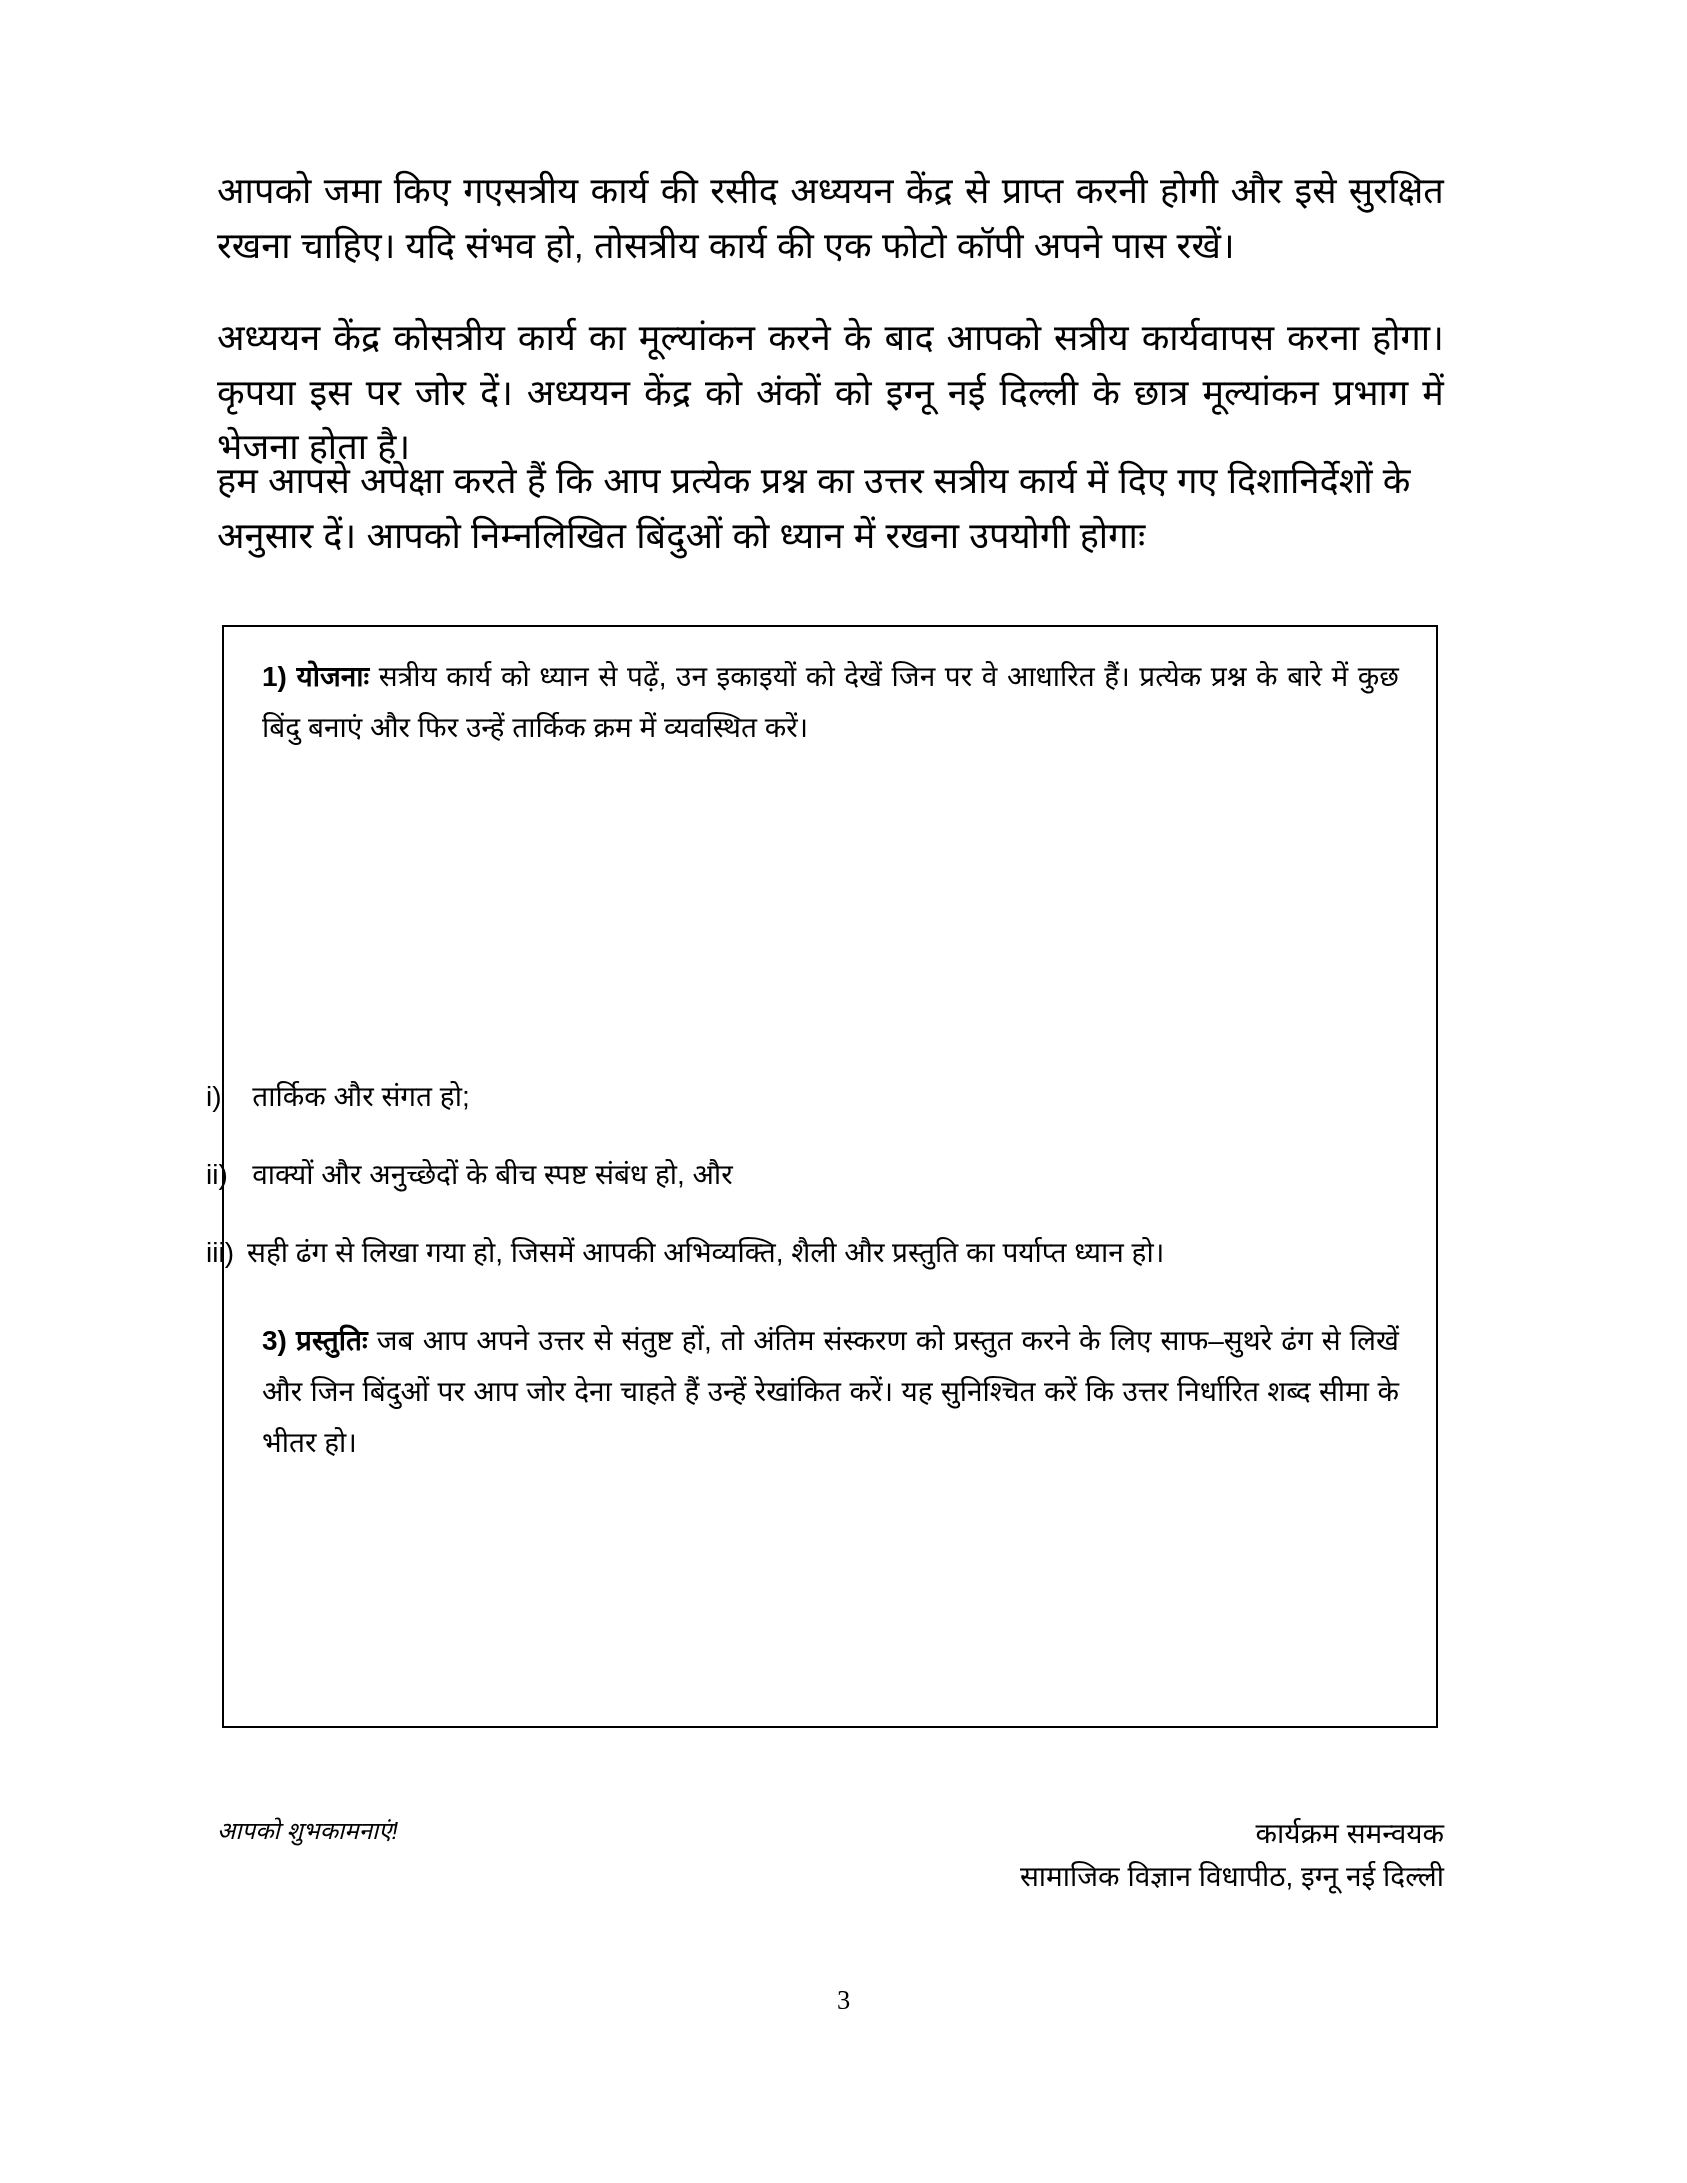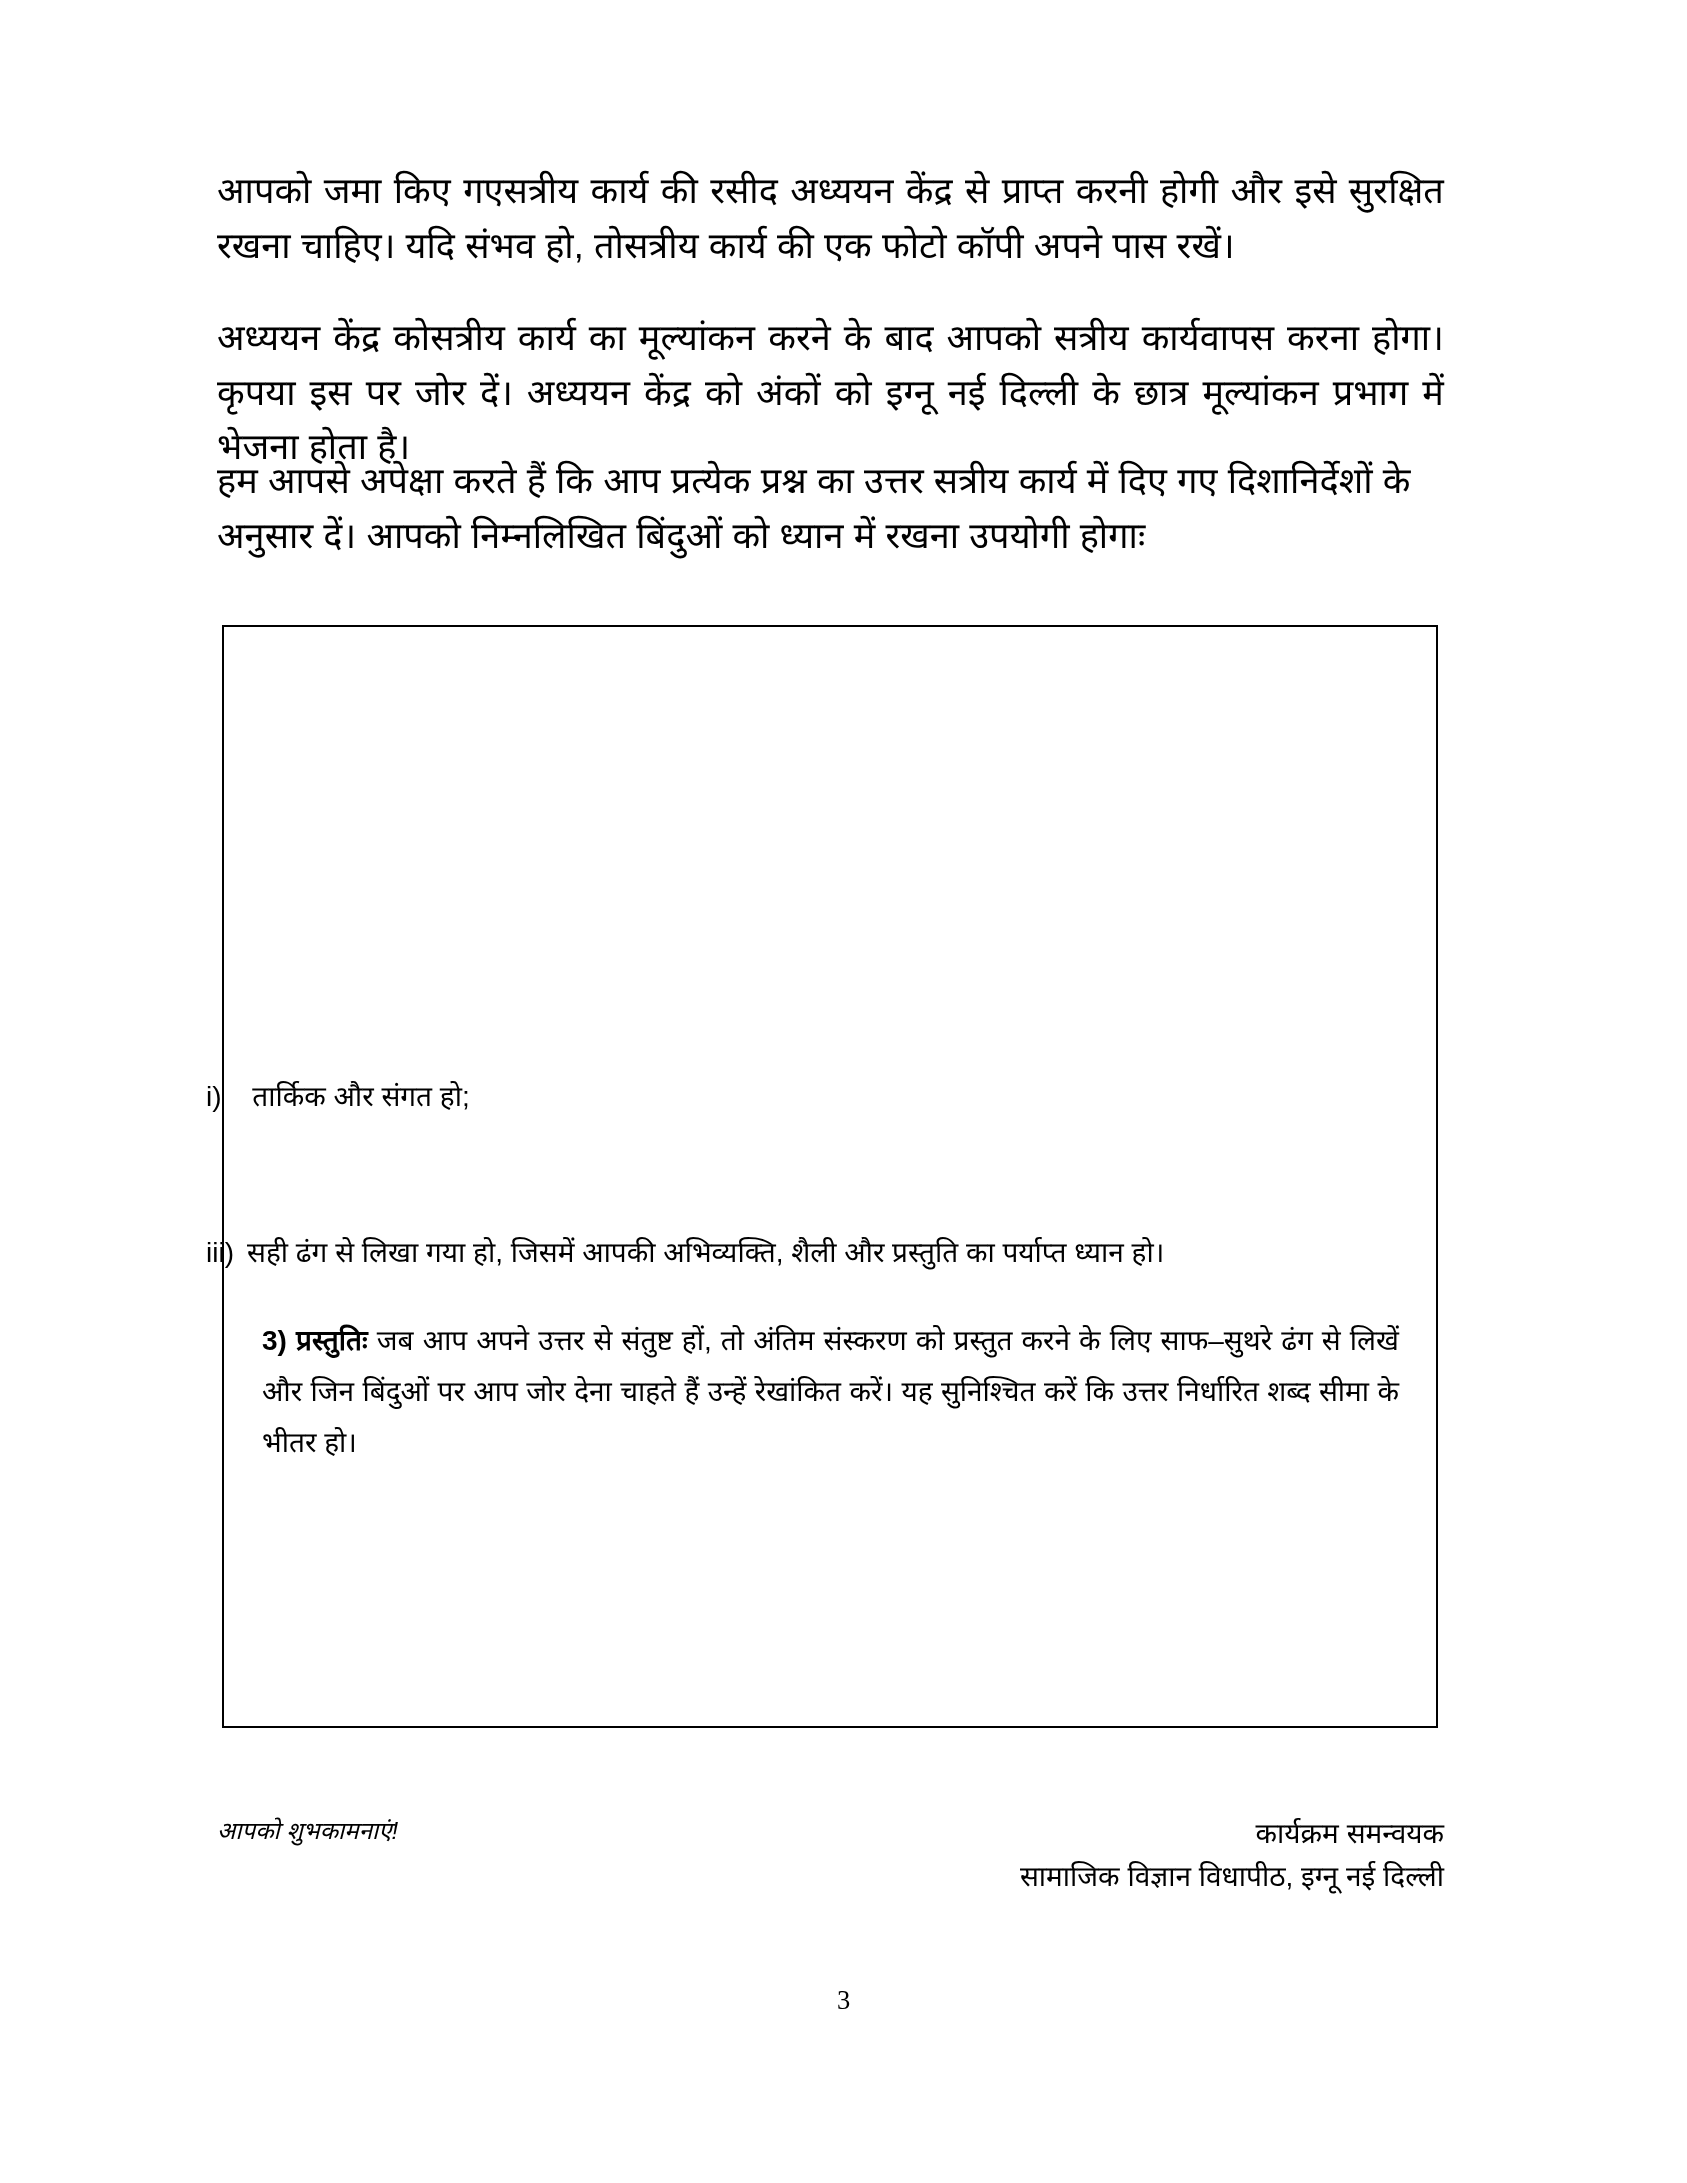--- a/index.html
+++ b/index.html
@@ -139,27 +139,34 @@
 
   <div class="intro-block" id="para-1">आपको जमा किए गएसत्रीय कार्य की रसीद अध्ययन केंद्र से प्राप्त करनी होगी और इसे सुरक्षित रखना चाहिए। यदि संभव हो, तोसत्रीय कार्य की एक फोटो कॉपी अपने पास रखें।</div>
 
   <div class="intro-block" id="para-3">हम आपसे अपेक्षा करते हैं कि आप प्रत्येक प्रश्न का उत्तर सत्रीय कार्य में दिए गए दिशानिर्देशों के अनुसार दें। आपको निम्नलिखित बिंदुओं को ध्यान में रखना उपयोगी होगाः</div>
 
   <div class="intro-block" id="para-2">अध्ययन केंद्र कोसत्रीय कार्य का मूल्यांकन करने के बाद आपको सत्रीय कार्यवापस करना होगा। कृपया इस पर जोर दें। अध्ययन केंद्र को अंकों को इग्नू नई दिल्ली के छात्र मूल्यांकन प्रभाग में भेजना होता है।</div>
 
   <div class="guidelines-box">
     <div class="box-inner">
 
+      <div class="num-item" id="item-1">
+        <span class="lead">1)</span><span>&nbsp;</span><span class="lead">योजनाः</span><span> सत्रीय कार्य को ध्यान से पढ़ें, उन इकाइयों को देखें जिन पर वे आधारित हैं। प्रत्येक प्रश्न के बारे में कुछ बिंदु बनाएं और फिर उन्हें तार्किक क्रम में व्यवस्थित करें।</span>
+      </div>
 
 
       <div class="roman-item" id="roman-i">
         <span class="roman-marker">i)</span>
         <span class="roman-text">तार्किक और संगत हो;</span>
       </div>
 
+      <div class="roman-item" id="roman-ii">
+        <span class="roman-marker">ii)</span>
+        <span class="roman-text">वाक्यों और अनुच्छेदों के बीच स्पष्ट संबंध हो, और</span>
+      </div>
 
       <div class="roman-item" id="roman-iii">
         <span class="roman-marker">iii)</span>
         <span class="roman-text">सही ढंग से लिखा गया हो, जिसमें आपकी अभिव्यक्ति, शैली और प्रस्तुति का पर्याप्त ध्यान हो।</span>
       </div>
 
       <div class="num-item" id="item-3">
         <span class="lead">3)</span><span>&nbsp;</span><span class="lead">प्रस्तुतिः</span><span> जब आप अपने उत्तर से संतुष्ट हों, तो अंतिम संस्करण को प्रस्तुत करने के लिए साफ–सुथरे ढंग से लिखें और जिन बिंदुओं पर आप जोर देना चाहते हैं उन्हें रेखांकित करें। यह सुनिश्चित करें कि उत्तर निर्धारित शब्द सीमा के भीतर हो।</span>
       </div>
 

